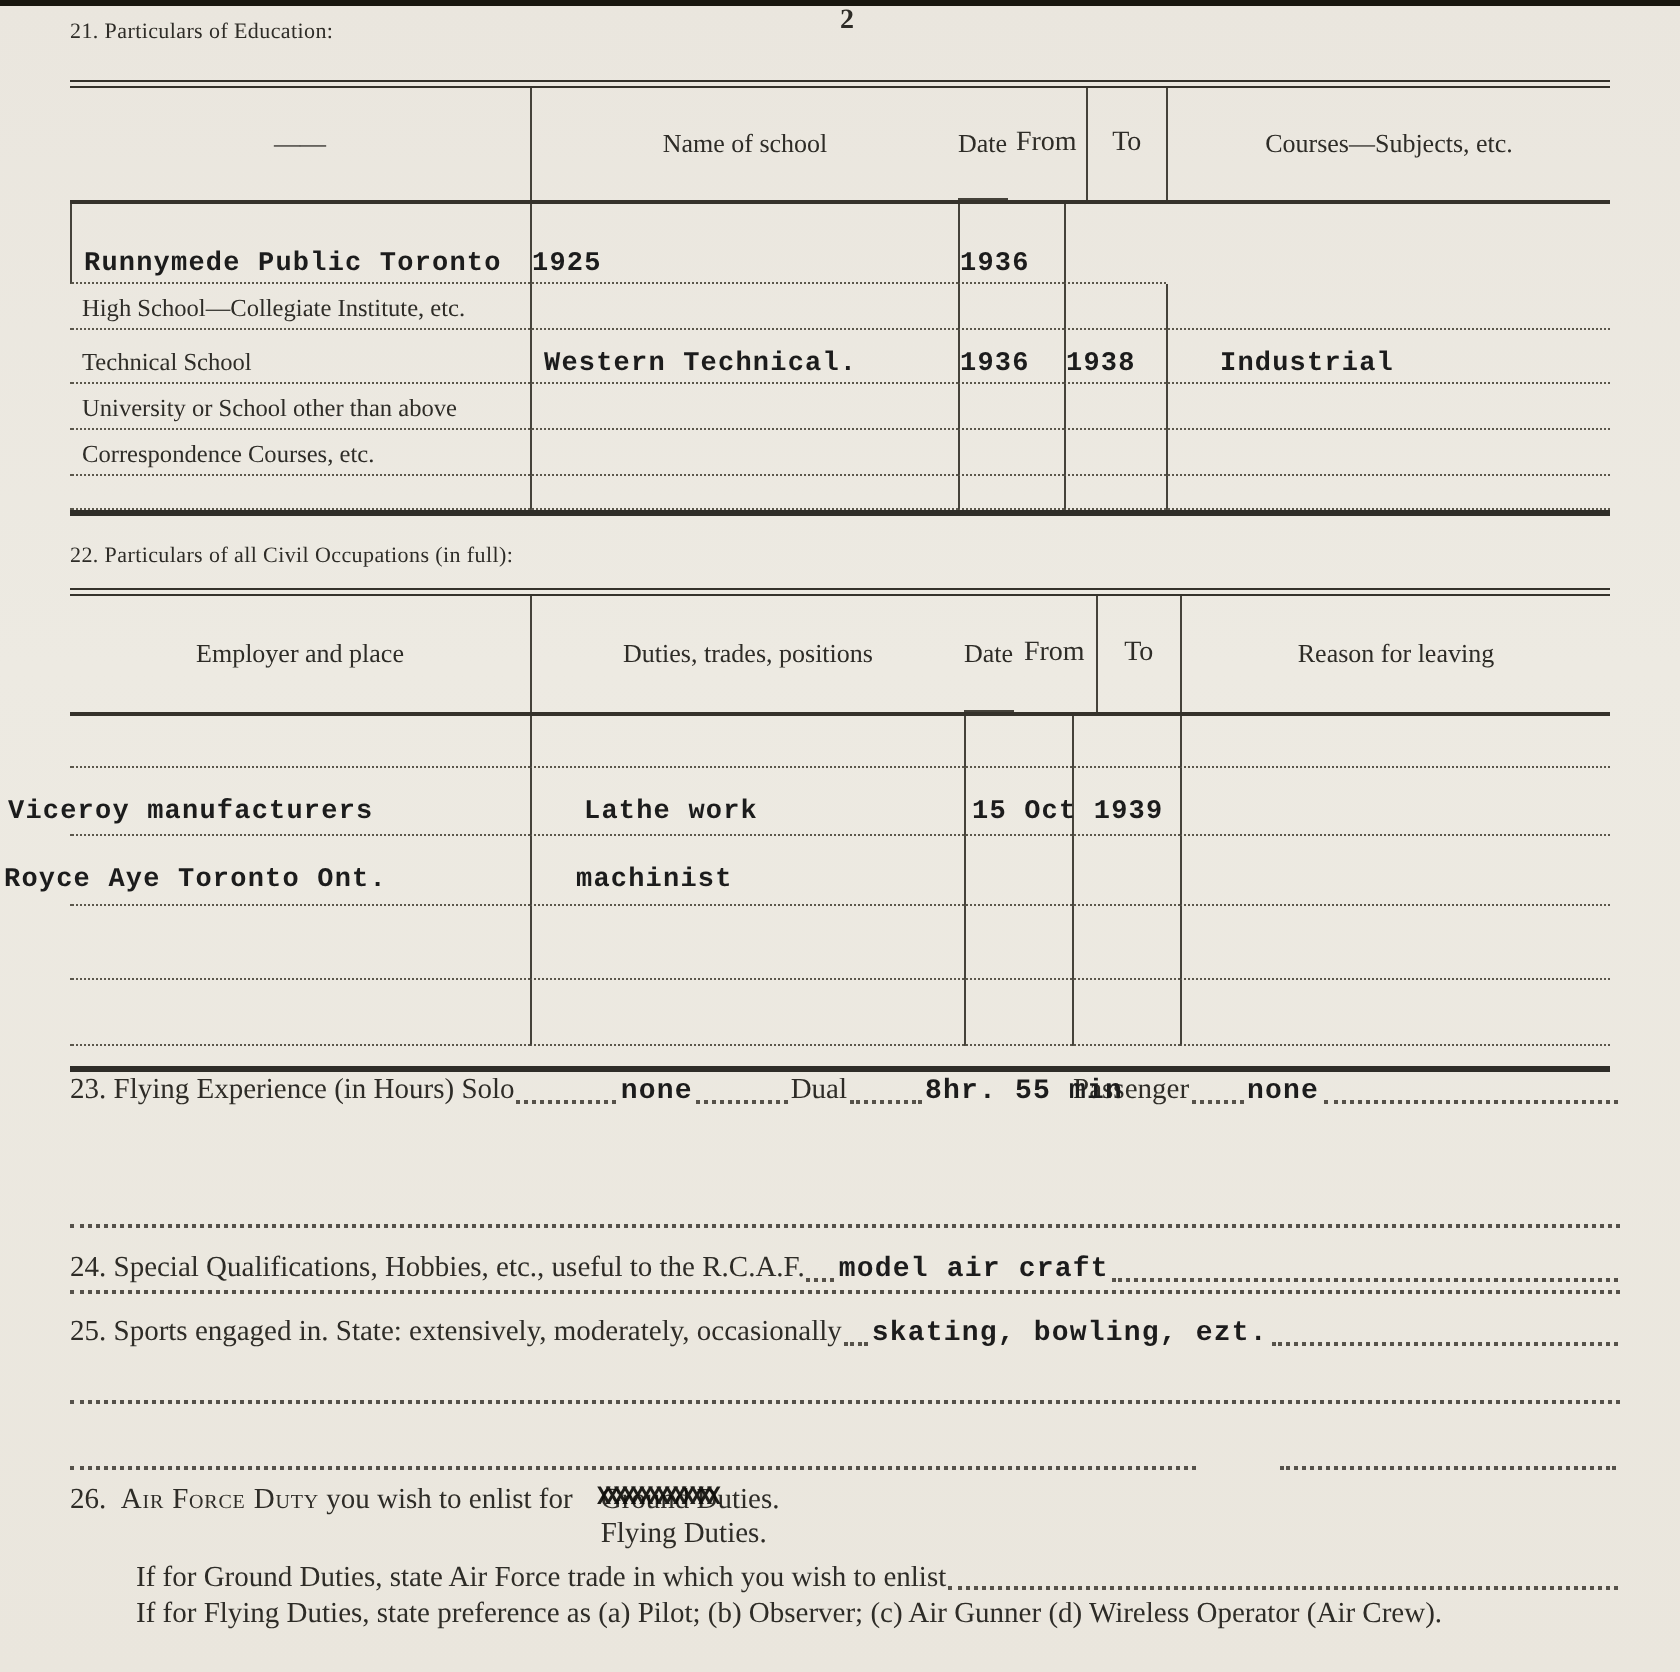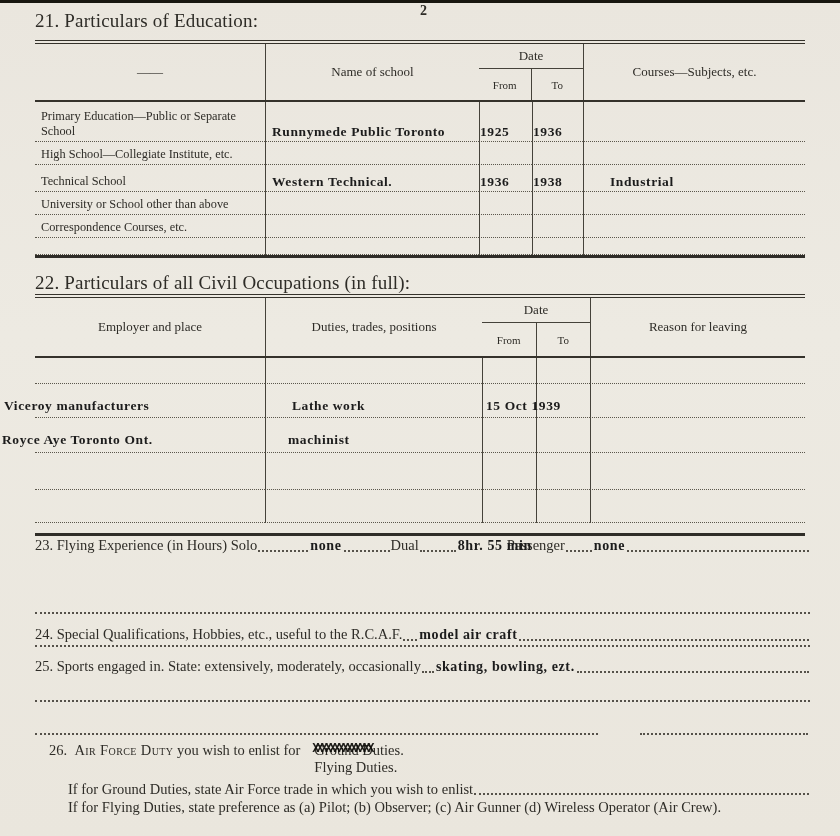--- a/index.html
+++ b/index.html
@@ -6,39 +6,39 @@
   body{
     width:840px;height:836px;overflow:hidden;position:relative;
     background:#ebe7df;
     font-family:"Liberation Serif","DejaVu Serif",serif;
     color:#2e2c27;
   }
   .page{position:absolute;inset:0;background:linear-gradient(180deg,#eae6de 0%,#edeae2 40%,#eae6dd 100%);}
   .top-edge{position:absolute;left:0;top:0;width:100%;height:3px;background:#18160f;}
   .page-num{position:absolute;left:420px;top:3px;font-size:14px;font-weight:bold;}
 
-  .sec-title{position:absolute;left:35px;font-size:19px;letter-spacing:0.2px;}
+  .sec-title{position:absolute;left:35px;font-size:11px;letter-spacing:0.2px;}
 
   
   .ftable{position:absolute;left:35px;width:770px;border-top:4px double #35322b;border-bottom:3px solid #2f2d28;}
   .edu-grid{display:grid;grid-template-columns:230px 214px 53px 51px 222px;}
   .civ-grid{display:grid;grid-template-columns:230px 217px 54px 54px 215px;}
   .thead{border-bottom:2px solid #35322b;}
   .th{display:flex;align-items:center;justify-content:center;font-size:13px;text-align:center;padding:2px;}
   .th.vline,.td.vline{border-left:1px solid #45423a;}
-  .cdate{grid-column:3/5;display:flex;flex-direction:column;padding:0;}
+  .cdate{grid-column:3/5;display:flex;flex-direction:row;padding:0;}
   .date-top{flex:0 0 24px;display:flex;align-items:center;justify-content:center;font-size:13px;border-bottom:1px solid #45423a;}
   .fromto{flex:1;display:flex;}
-  .fromto span{flex:1;display:flex;align-items:center;justify-content:center;font-size:11px;}
+  .fromto span{flex:1;display:flex;align-items:center;justify-content:center;font-size:14px;}
   .fromto .to-cell{border-left:1px solid #45423a;}
   .trow{position:relative;}
   .td{position:relative;border-bottom:1px dotted #5b574c;}
   .td.lbl{display:flex;align-items:flex-end;font-size:12.3px;line-height:1.22;padding:0 4px 2px 6px;}
   .dash-cell{align-self:center;}
-  .typed{font-family:Liberation Serif, serif;font-weight:bold;color:#1c1c1c;font-size:13.5px;letter-spacing:0.6px;}
+  .typed{font-family:Liberation Mono, monospace;font-weight:bold;color:#1c1c1c;font-size:13.5px;letter-spacing:0.6px;}
   .typed.abs{position:absolute;bottom:1px;white-space:nowrap;z-index:3;}
   .td.ctr{display:flex;align-items:flex-end;justify-content:flex-start;padding-bottom:1px;}
 
   
   .fline{position:absolute;display:flex;align-items:flex-end;font-size:14.5px;white-space:nowrap;}
   .dots{border-bottom:2px dotted #56524a;height:3px;margin:0 1px 2px 1px;}
   .dots.grow{flex:1 1 auto;min-width:10px;}
   .fline .typed{font-size:14px;position:relative;z-index:2;margin:0 1px;}
   .sep{position:absolute;border-top:2px dotted #55514a;height:0;}
 
@@ -68,21 +68,20 @@
         <div class="date-top">Date</div>
         <div class="fromto">
           <span>From</span>
           <span class="to-cell">To</span>
         </div>
       </div>
       <div class="th vline">Courses—Subjects, etc.</div>
     </div>
 
     <div class="trow edu-grid" style="height:40px;">
-      <div class="td lbl">Primary Education—Public or Separate School</div>
       <div class="td vline">
           <span class="typed abs" style="left:6px;">Runnymede Public Toronto</span>
         </div>
       <div class="td vline ctr">
           <span class="typed">1925</span>
         </div>
       <div class="td vline ctr">
           <span class="typed">1936</span>
         </div>
       <div class="td vline"></div>
@@ -230,21 +229,21 @@
     <span>25.  Sports engaged in.   State: extensively, moderately, occasionally</span>
     <span class="dots" style="width:12px;"></span>
     <span class="typed">skating, bowling, ezt.</span>
     <span class="dots grow"></span>
   </div>
 
   <div class="sep" style="left:35px;top:700px;width:775px;"></div>
   <div class="sep" style="left:35px;top:733px;width:563px;"></div>
   <div class="sep" style="left:640px;top:733px;width:168px;"></div>
 
-  <div class="fline" style="left:49px;top:742px;align-items:flex-start;">
+  <div class="fline" style="left:35px;top:742px;align-items:flex-start;">
     <span>
       <span>26.</span>&nbsp;
       <span class="smallcaps">Air Force Duty</span><span> you wish to enlist for</span>
     </span>
     <span class="duty-stack">
       <span class="crossed-wrap">
         <span>Ground Duties.</span>
         <span class="xbar">XXXXXXXXXXXXXX</span>
       </span>
       <span>Flying Duties.</span>

